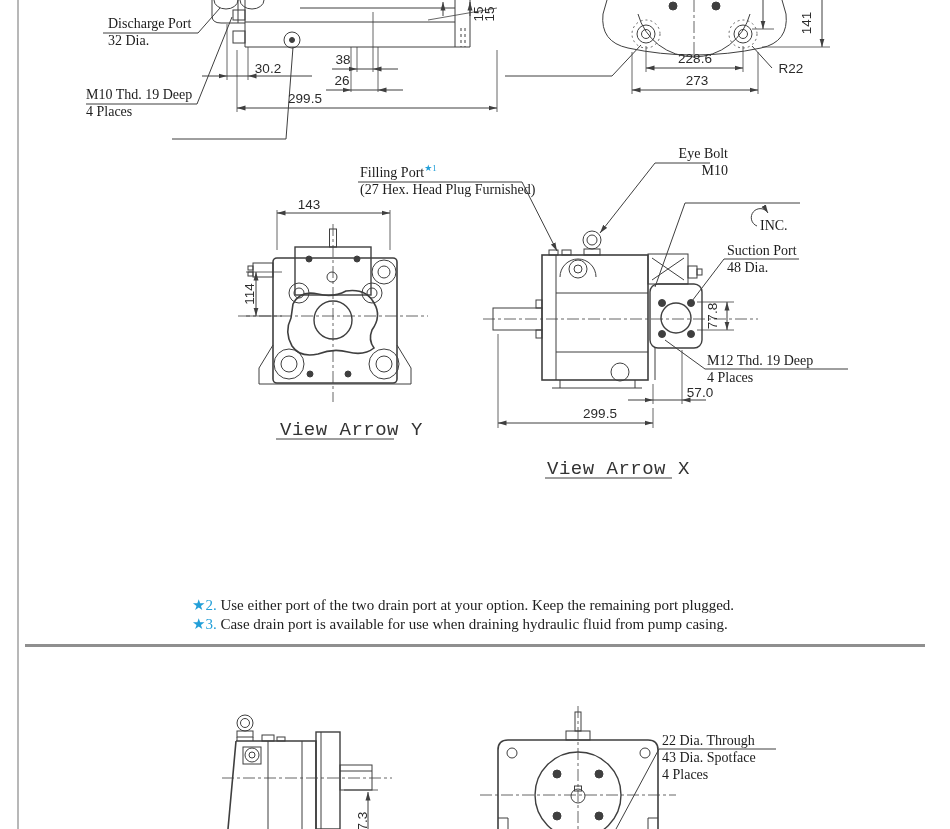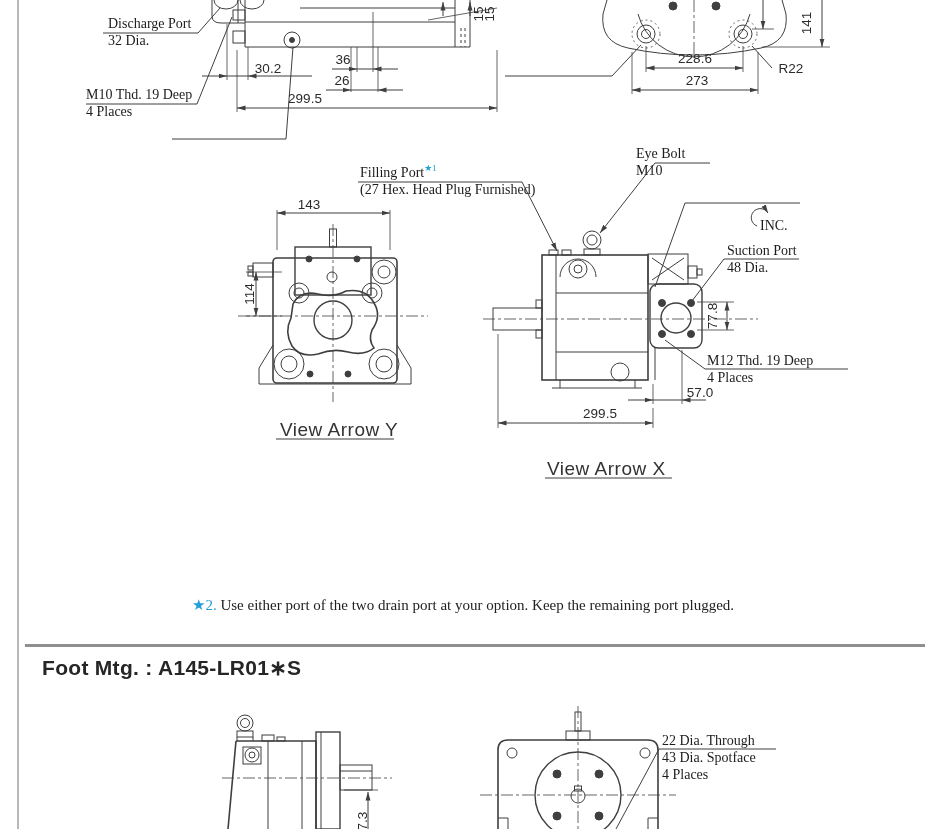--- a/index.html
+++ b/index.html
@@ -5,28 +5,28 @@
   html,body{margin:0;padding:0;background:#fff;}
   .page{position:relative;width:950px;height:829px;background:#ffffff;overflow:hidden;
         font-family:"Liberation Serif", serif;color:#1c1c1c;padding-left:36px;}
   .vline{position:absolute;left:17px;top:0;width:2px;height:829px;background:#b8b8b8;}
   svg.draw{position:absolute;left:0;top:0;}
   .lbl{position:absolute;font-size:14px;line-height:17px;white-space:nowrap;}
   .lbl .sup{color:#229fd8;font-size:9px;vertical-align:super;line-height:0;}
   .dim{position:absolute;font-family:"Liberation Sans", sans-serif;font-size:13.5px;
        color:#2b2b2b;white-space:nowrap;transform:translateX(-50%);}
   .rot{transform:translate(-50%,-50%) rotate(-90deg);transform-origin:center;}
-  .viewlbl{position:absolute;font-family:Liberation Sans, sans-serif;font-size:19px;
+  .viewlbl{position:absolute;font-family:Liberation Mono, monospace;font-size:19px;
        color:#333;letter-spacing:0.5px;white-space:nowrap;text-align:right;}
   .fn{position:absolute;left:192px;font-size:15px;line-height:19px;white-space:nowrap;color:#222;}
   .fn .mk{color:#229fd8;}
   .sep{position:absolute;left:25px;top:644px;width:900px;height:3px;background:#8f8f8f;}
   .hdr{position:absolute;left:42px;top:656px;font-family:"Liberation Sans", sans-serif;
        font-weight:bold;font-size:21px;color:#262626;letter-spacing:0.3px;}
-  .ctrlbl{text-align:left;}
+  .ctrlbl{text-align:right;}
 </style>
 </head>
 <body>
 
 <div class="page">
 
   <svg class="draw" width="950" height="829" viewBox="0 0 950 829" fill="none" stroke="#3f3f3f" stroke-width="1">
     <defs>
       <marker id="arr" markerWidth="9" markerHeight="7" refX="8.5" refY="3" orient="auto-start-reverse">
         <path d="M0,0.5 L8.5,3 L0,5.5 Z" fill="#3f3f3f" stroke="none"></path>
@@ -257,21 +257,21 @@
     <div>4 Places</div>
   </div>
 
   <div class="lbl" style="left:662px;top:732px">
     <div>22 Dia. Through</div>
     <div>43 Dia. Spotface</div>
     <div>4 Places</div>
   </div>
 
   <div class="dim" style="left:268px;top:61px">30.2</div>
-  <div class="dim" style="left:343px;top:52px">36</div>
+  <div class="dim" style="left:343px;top:52px">38</div>
   <div class="dim" style="left:342px;top:73px">26</div>
   <div class="dim" style="left:305px;top:91px">299.5</div>
   <div class="dim" style="left:695px;top:51px">228.6</div>
   <div class="dim" style="left:697px;top:73px">273</div>
   <div class="dim" style="left:791px;top:61px">R22</div>
   <div class="dim rot" style="left:806px;top:23px">141</div>
   <div class="dim rot" style="left:478px;top:14px">15</div>
   <div class="dim rot" style="left:489px;top:14px">15</div>
   <div class="dim" style="left:309px;top:197px">143</div>
   <div class="dim rot" style="left:249px;top:294px">114</div>
@@ -280,16 +280,19 @@
   <div class="dim" style="left:600px;top:406px">299.5</div>
   <div class="dim rot" style="left:362px;top:821px">7.3</div>
 
   <div class="viewlbl" style="left:280px;top:419px">View Arrow Y</div>
   <div class="viewlbl" style="left:547px;top:458px">View Arrow X</div>
 
   <div class="fn" style="top:596px">
     <span class="mk">★2.</span>
     <span>Use either port of the two drain port at your option. Keep the remaining port plugged.</span>
   </div>
-
-  <div class="hdr">Foot Mtg. : A145-LR01∗S</div>
+  <div class="fn" style="top:615px">
+    <span class="mk">★3.</span>
+    <span>Case drain port is available for use when draining hydraulic fluid from pump casing.</span>
+  </div>
+
 
 </div>
 
 </body></html>

